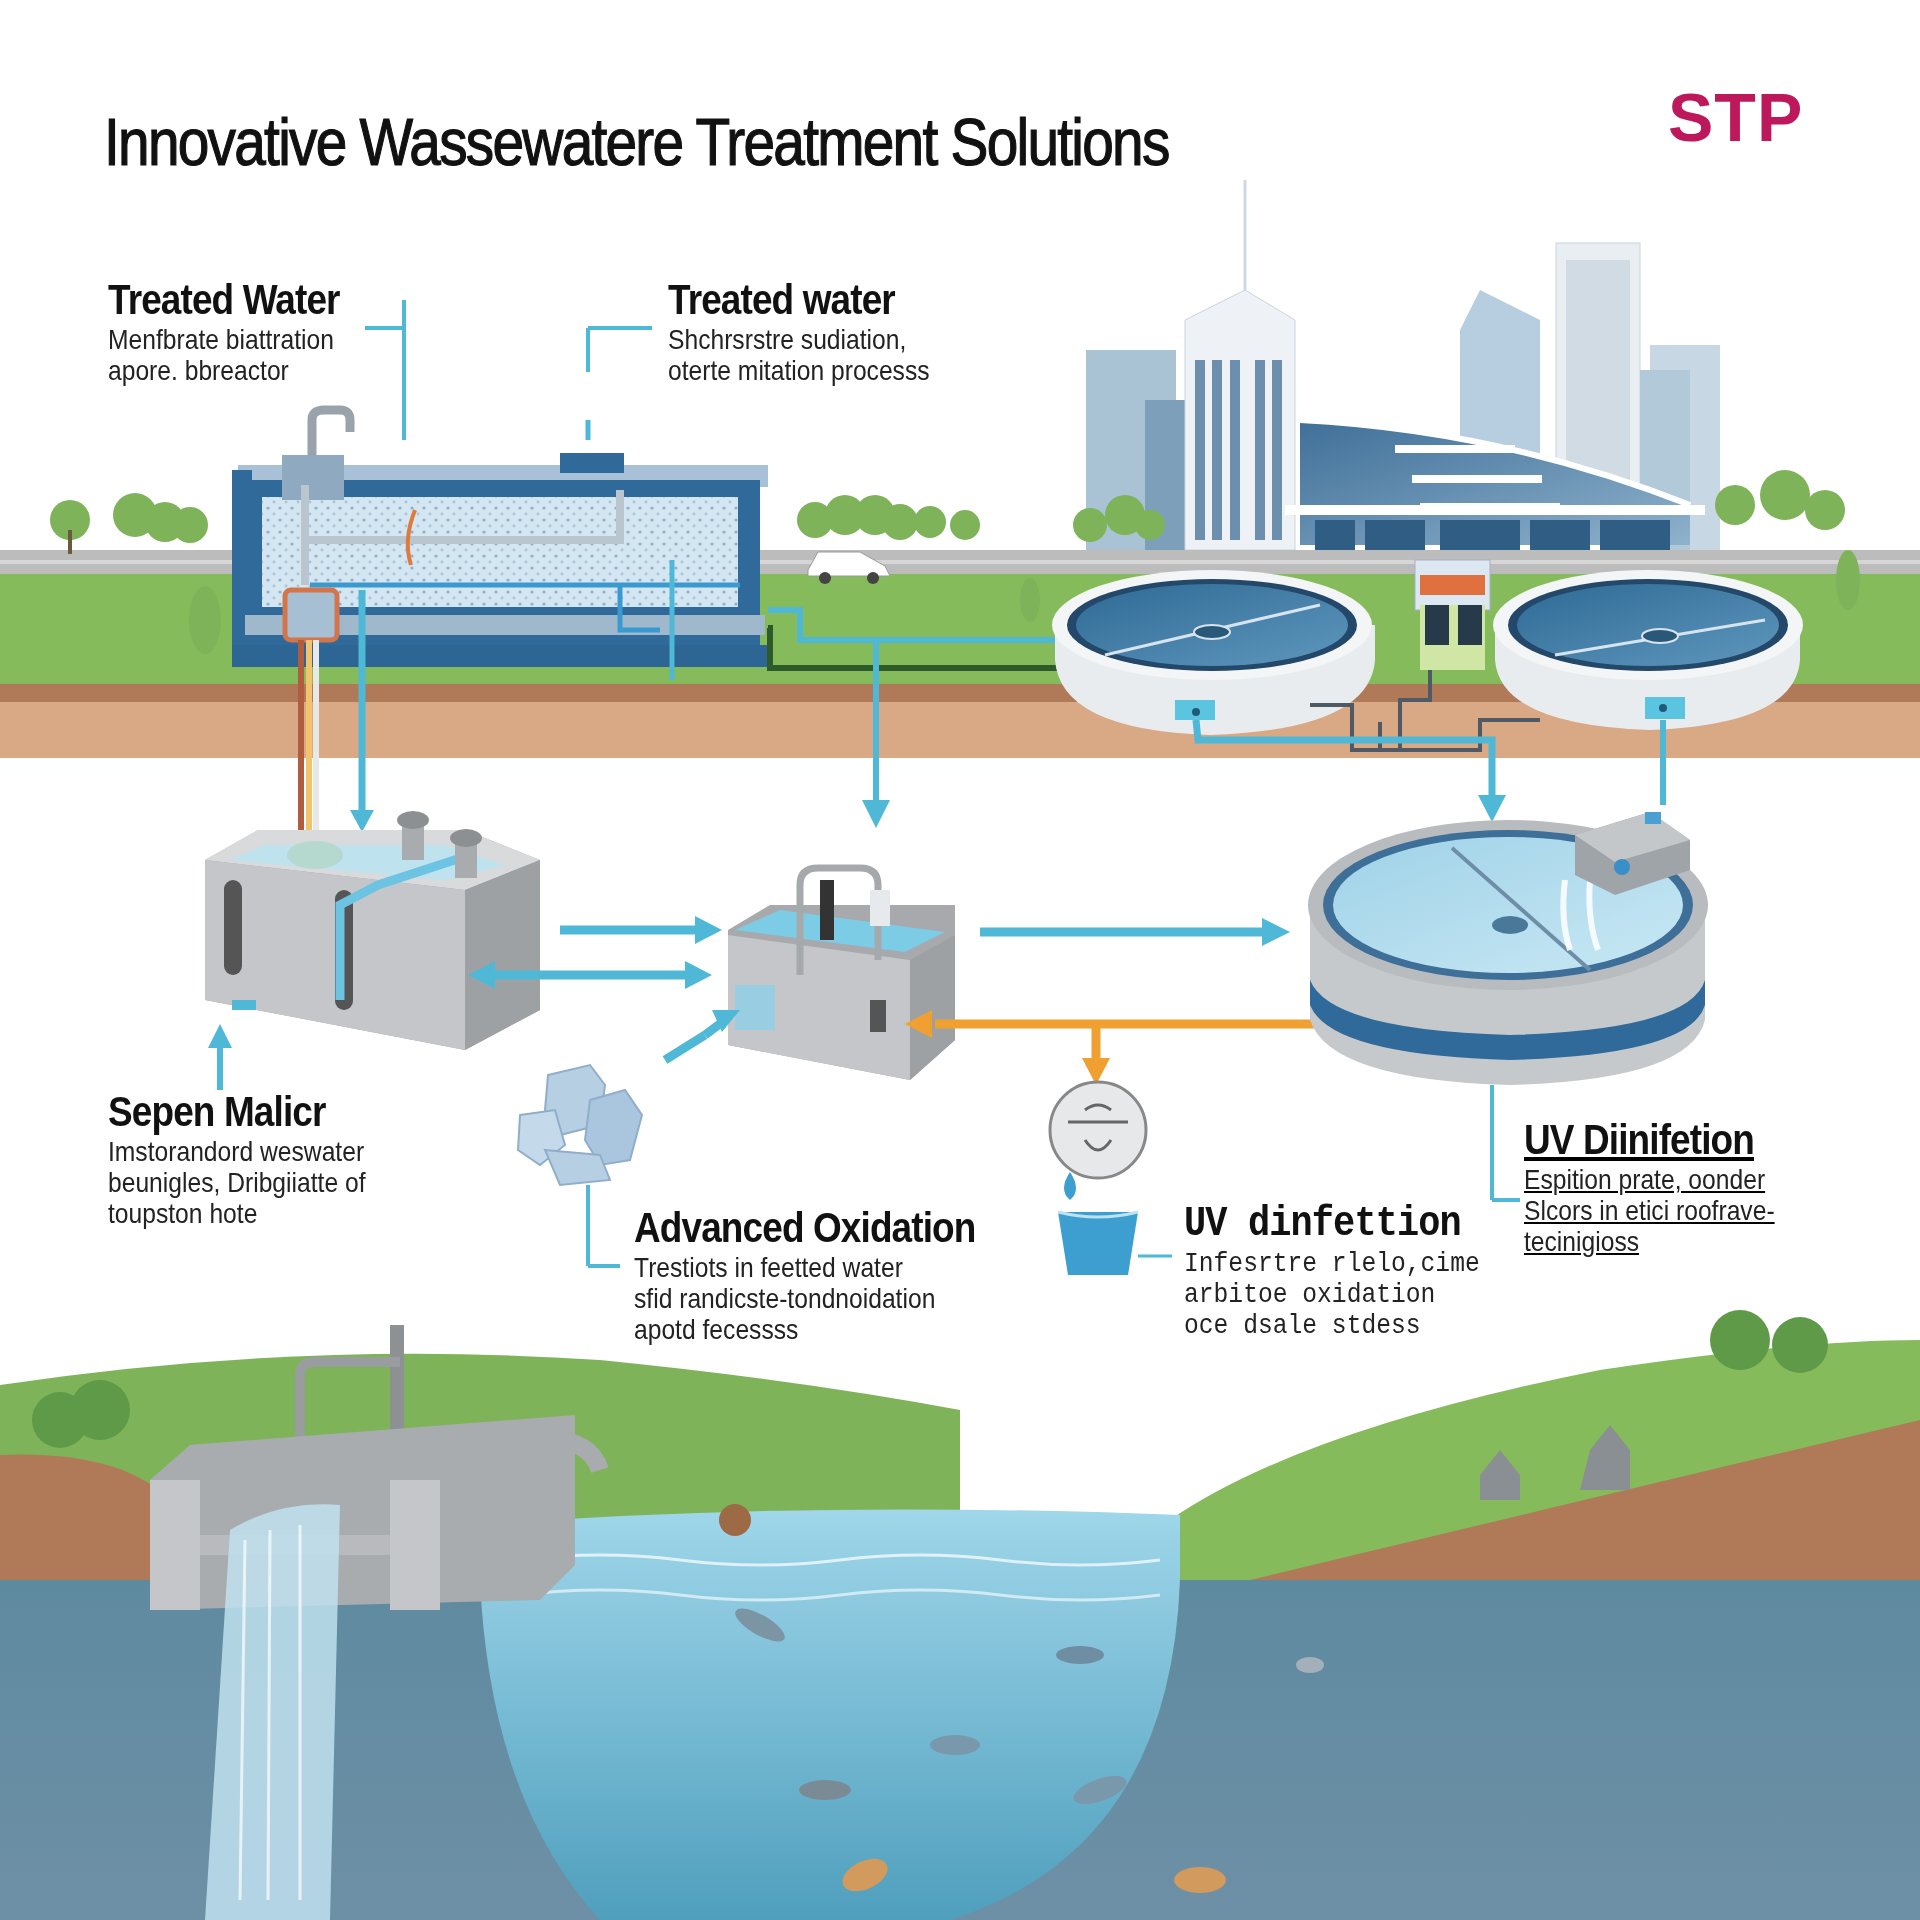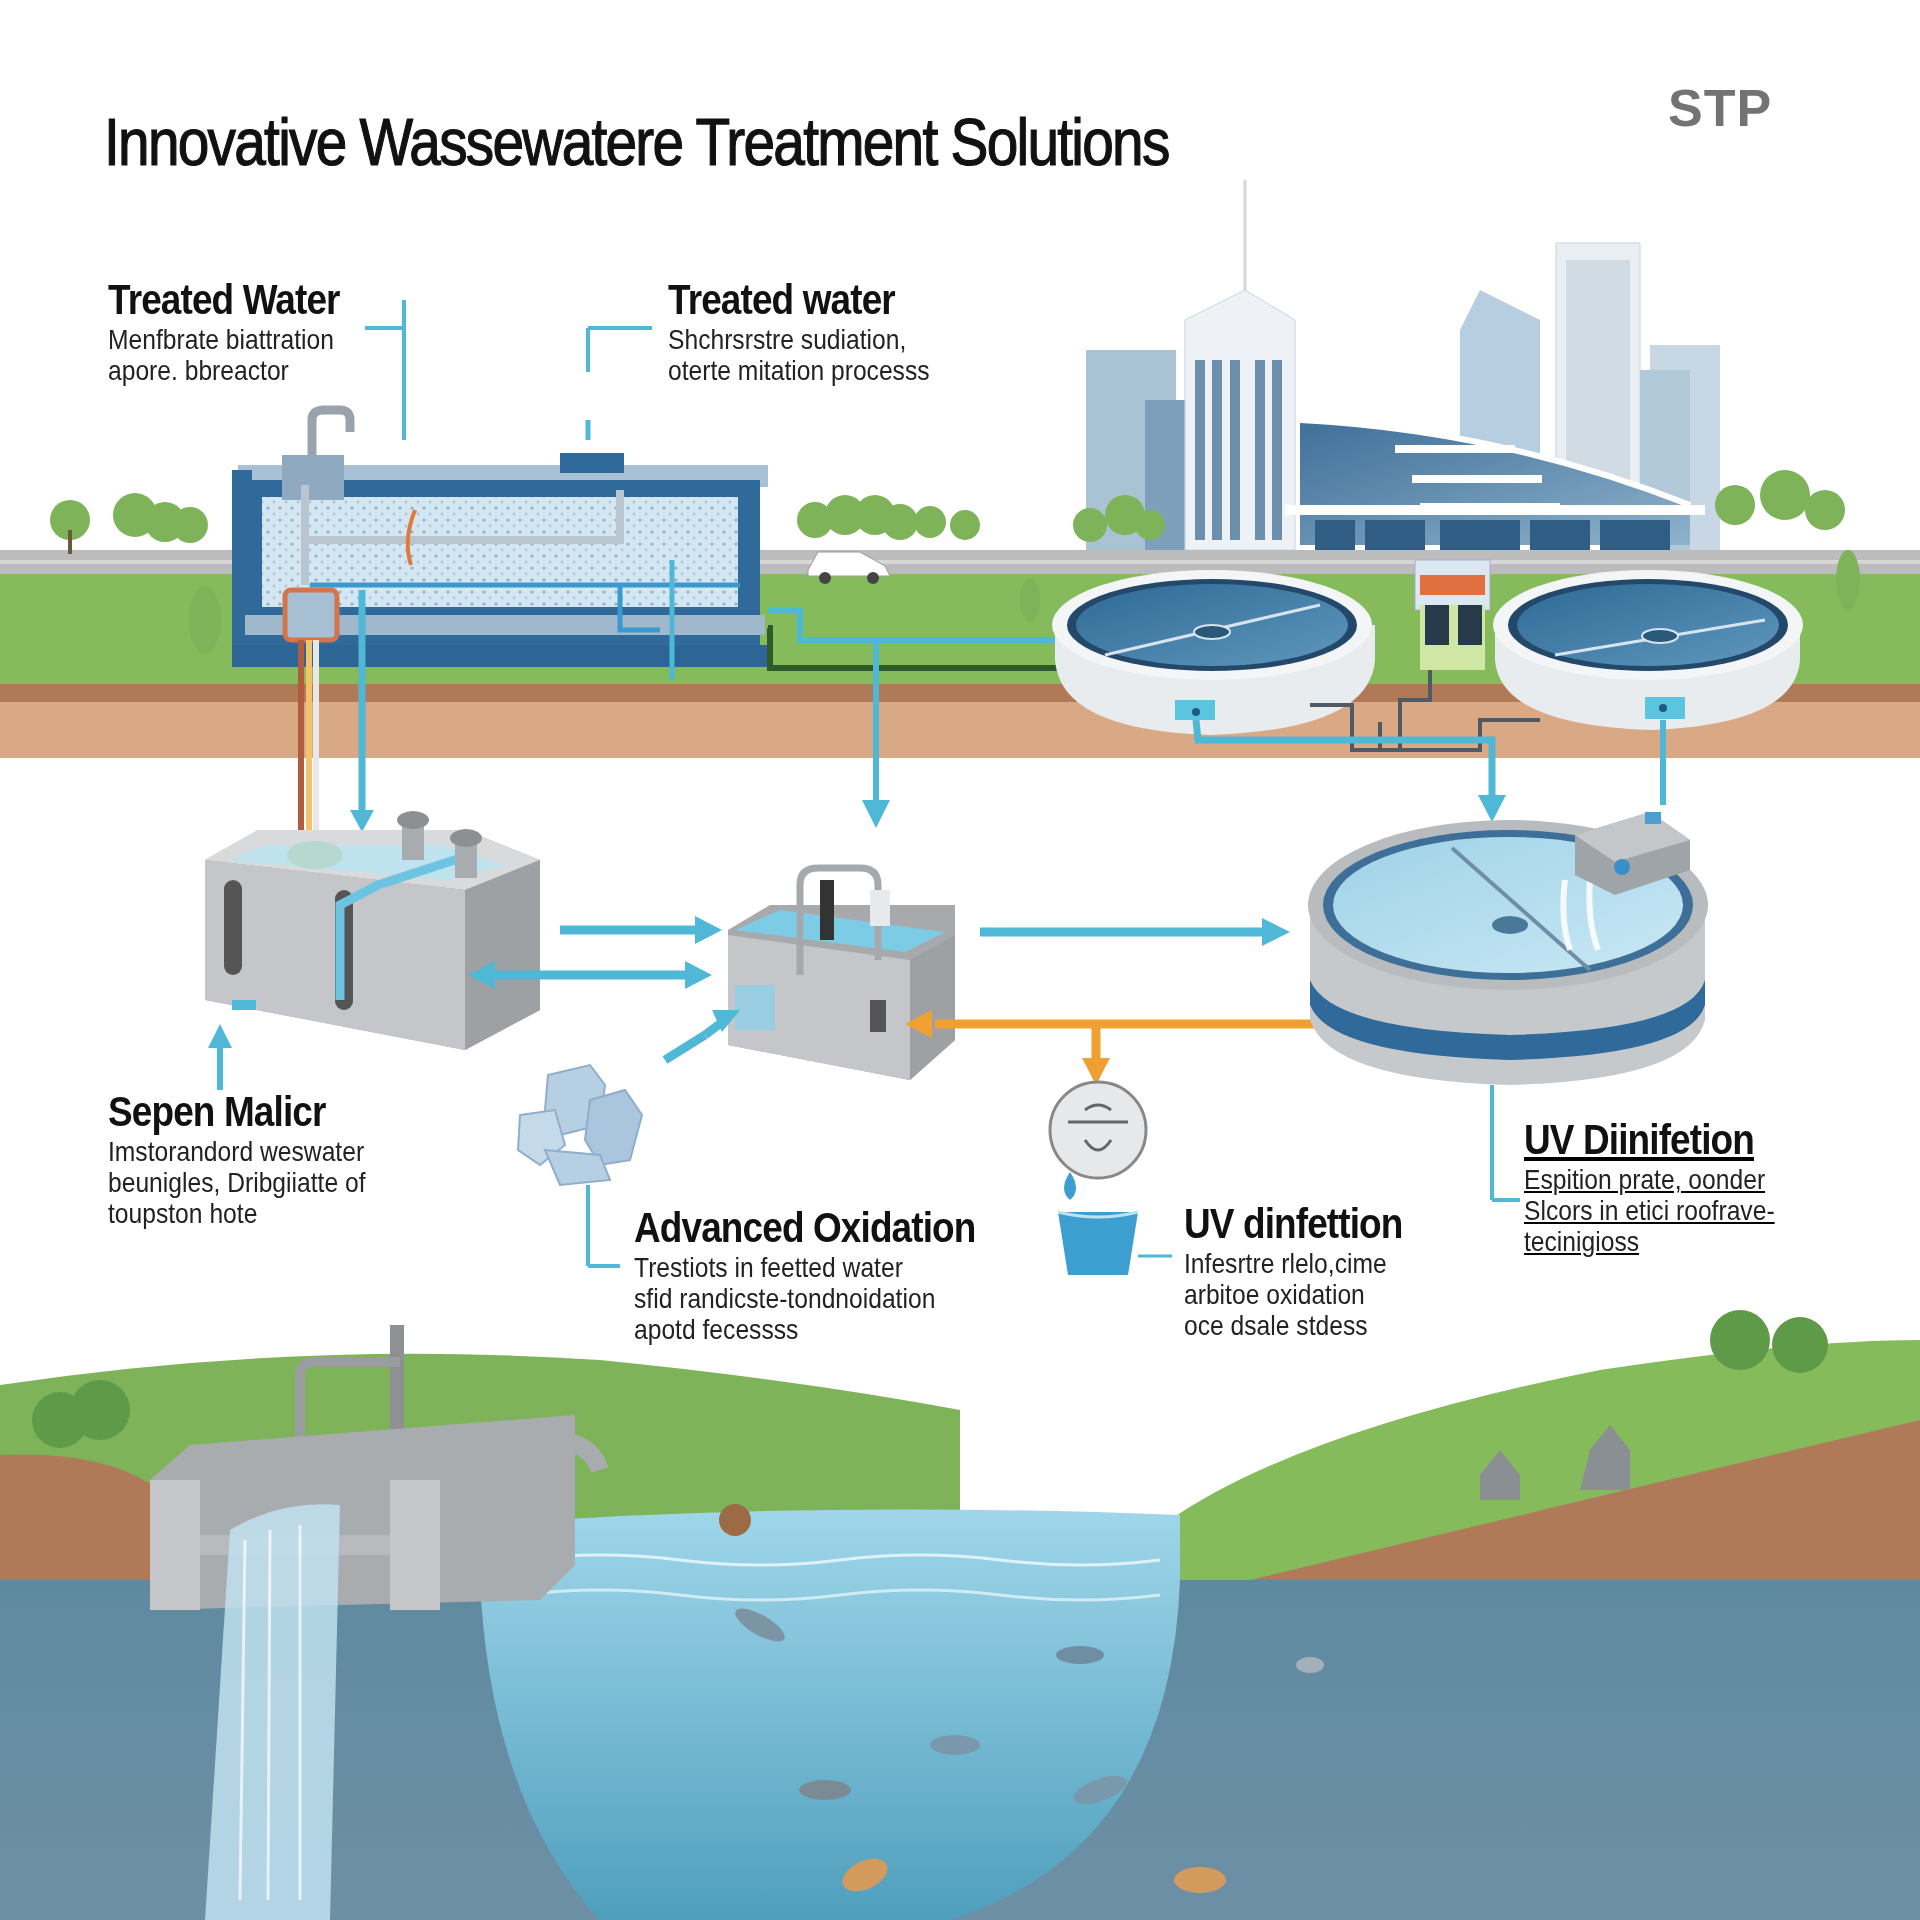--- a/index.html
+++ b/index.html
@@ -1,19 +1,19 @@
 <!DOCTYPE html>
 <html><head>
 <meta charset="utf-8">
 <style>
   html,body{margin:0;padding:0;background:#ffffff;}
   body{width:1920px;height:1920px;position:relative;overflow:hidden;font-family:"Liberation Sans",sans-serif;}
   .abs{position:absolute;}
   .title{left:104px;top:104px;font-size:66px;font-weight:400;color:#111;letter-spacing:-2px;transform:scaleX(0.86);transform-origin:left top;white-space:nowrap;-webkit-text-stroke:1.2px #111;}
-  .brand{left:1668px;top:78px;font-size:52px;font-weight:700;color:#737373;letter-spacing:1px;}
+  .brand{left:1668px;top:78px;font-size:68px;font-weight:700;color:#be185d;letter-spacing:1px;}
   .lbl-h{font-size:42px;font-weight:700;color:#111;letter-spacing:-1px;transform:scaleX(0.88);transform-origin:left top;white-space:nowrap;}
   .lbl-d{font-size:28px;color:#222;line-height:31px;transform:scaleX(0.88);transform-origin:left top;white-space:nowrap;}
   .lbl-d div{white-space:nowrap;}
   svg{position:absolute;left:0;top:0;}
 </style>
 </head>
 <body>
 
 <svg width="1920" height="1920" viewBox="0 0 1920 1920">
   <defs>
@@ -353,21 +353,21 @@
 
 <div class="abs" style="left:634px;top:1204px;">
   <div class="lbl-h">Advanced Oxidation</div>
   <div class="lbl-d">
     <div>Trestiots in feetted water</div>
     <div>sfid randicste-tondnoidation</div>
     <div>apotd fecessss</div>
   </div>
 </div>
 
-<div class="abs" style="left:1184px;top:1200px;">
+<div class="abs" style="left:1184px;top:1200px;font-family:Liberation Mono, monospace;">
   <div class="lbl-h">UV dinfettion</div>
   <div class="lbl-d">
     <div>Infesrtre rlelo,cime</div>
     <div>arbitoe oxidation</div>
     <div>oce dsale stdess</div>
   </div>
 </div>
 
 <div class="abs" style="left:1524px;top:1116px;text-decoration:underline;">
   <div class="lbl-h">UV Diinifetion</div>

